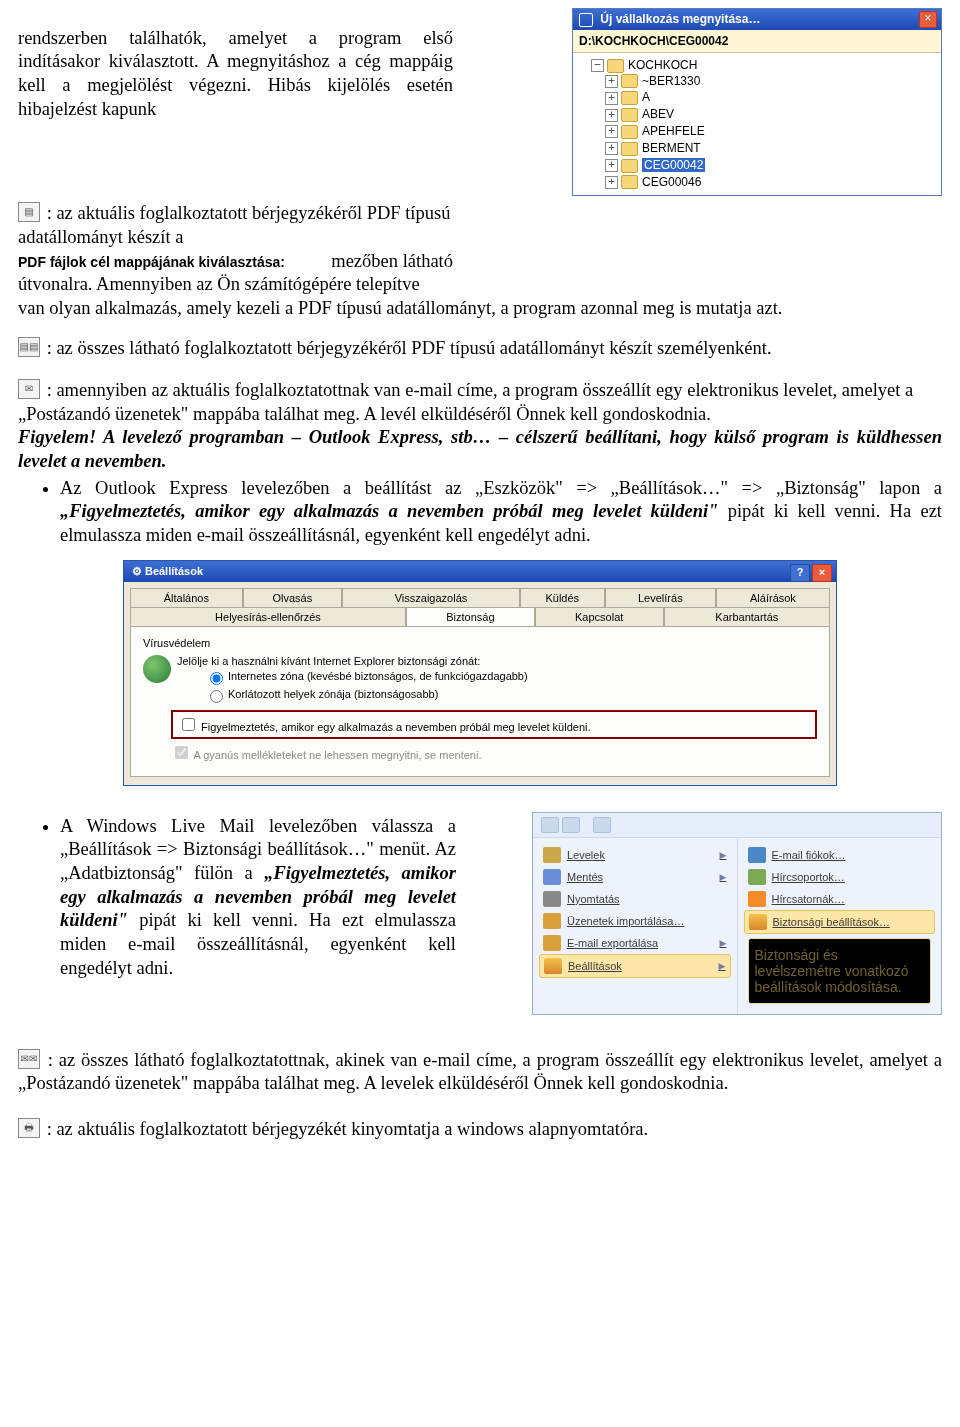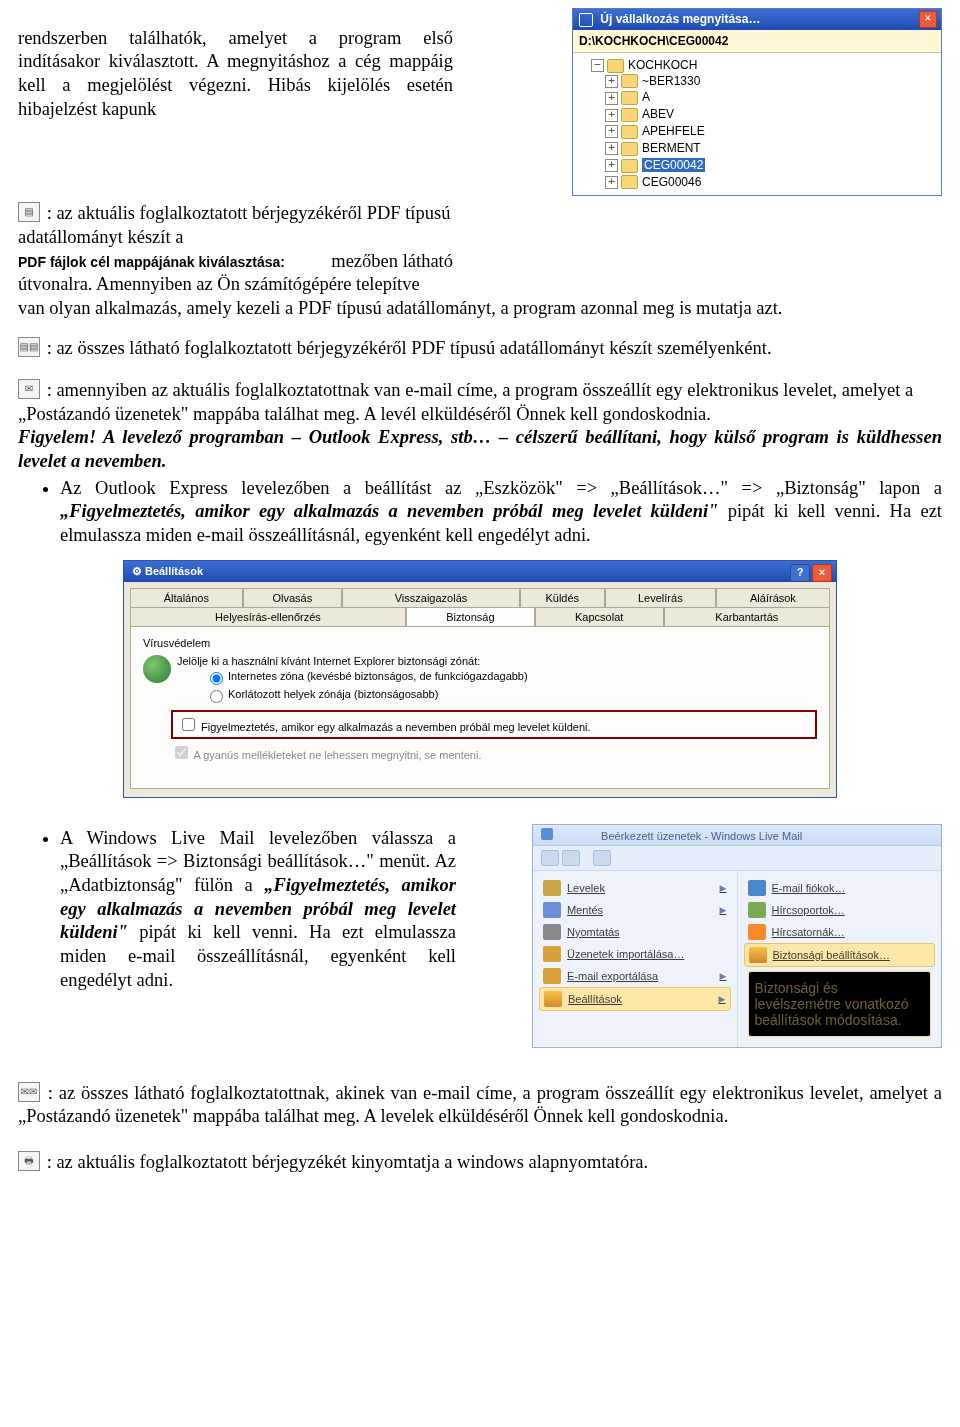--- a/index.html
+++ b/index.html
@@ -27,21 +27,21 @@
 
   .settings-shot{width:714px;margin:12px auto 0 auto;font:11px Tahoma,sans-serif;}
   .settings-shot .win{border:1px solid #2c55a8;background:#ece9d8;}
   .settings-shot .title{background:linear-gradient(#3b6fd6,#1e4ab0);color:#fff;padding:4px 8px;font-weight:bold;position:relative;}
   .settings-shot .title .help{position:absolute;right:26px;top:3px;width:18px;height:16px;background:#3f6fd0;border:1px solid #2a4a90;color:#fff;text-align:center;border-radius:2px;line-height:15px;}
   .settings-shot .title .closebtn{position:absolute;right:4px;top:3px;width:18px;height:16px;background:#e95c3c;border:1px solid #b32;color:#fff;text-align:center;border-radius:2px;line-height:14px;}
   .tabs-row{padding:6px 6px 0 6px;}
   .tabs-row table{border-collapse:separate;border-spacing:0;width:100%;}
   .tabs-row td{border:1px solid #aca899;border-bottom:none;background:#ece9d8;padding:3px 0;text-align:center;font-size:11px;}
   .tabs-row .active{background:#fdfdfb;}
-  .tab-body{background:#fdfdfb;border:1px solid #aca899;margin:0 6px 8px 6px;padding:10px 12px 26px 12px;}
+  .tab-body{background:#fdfdfb;border:1px solid #aca899;margin:0 6px 8px 6px;padding:10px 12px 14px 12px;}
   .group-title{margin:0 0 6px 0;}
   .opt{margin:2px 0 2px 28px;}
   .opt input{vertical-align:middle;margin-right:5px;}
   .globe{display:inline-block;width:28px;height:28px;background:radial-gradient(circle at 35% 35%,#7fc66d,#2a7a3a);border-radius:50%;vertical-align:top;margin-right:6px;}
   .red-box{border:2px solid #800000;padding:3px 5px;margin:5px 0 4px 28px;}
   .grey-final{margin-left:28px;color:#8a8a8a;}
 
   .row3{overflow:hidden;margin-top:26px;}
   .row3-left{float:left;width:438px;}
   .row3-right{float:right;width:408px;border:1px solid #9aaed0;background:#eef3fb;font:11px Tahoma,sans-serif;color:#3b3b3b;}
@@ -178,24 +178,20 @@
 
 <div class="row3">
   <div class="row3-left">
     <ul class="doc">
       <li class="justify">
         <span>A Windows Live Mail levelezőben válassza a „Beállítások =&gt; Biztonsági beállítások…" menüt. Az „Adatbiztonság" fülön a </span><span class="bolditalic">„Figyelmeztetés, amikor egy alkalmazás a nevemben próbál meg levelet küldeni"</span><span> pipát ki kell venni. Ha ezt elmulassza miden e-mail összeállításnál, egyenként kell engedélyt adni.</span>
       </li>
     </ul>
   </div>
   <div class="row3-right">
-    <div class="wlm-title">
-      <span style="display:inline-block;width:12px;height:12px;background:#5a8dd8;border-radius:2px;margin-right:45px;"></span>
-      <span>Beérkezett üzenetek - Windows Live Mail</span>
-    </div>
     <div class="wlm-tb"><span></span><span></span><span style="margin-left:10px"></span></div>
     <div class="wlm-body">
       <div class="wlm-col left" id="wlm-left">
           <div class="wlm-item">
             <span class="ic ic-mail"></span>
             <span>Levelek</span>
             <span class="wlm-arrow">▶</span>
           </div>
           <div class="wlm-item">
             <span class="ic ic-save"></span>

